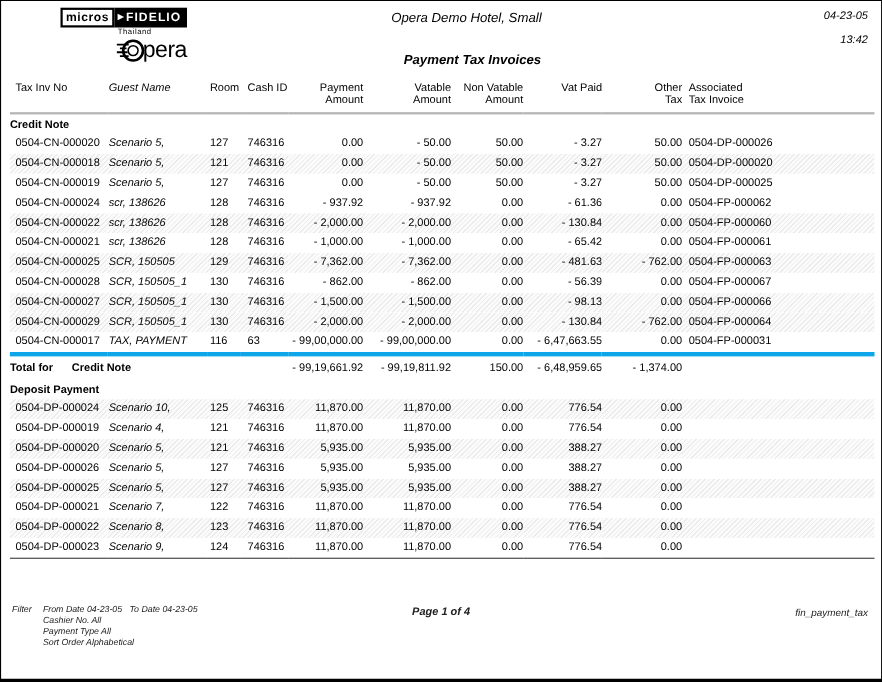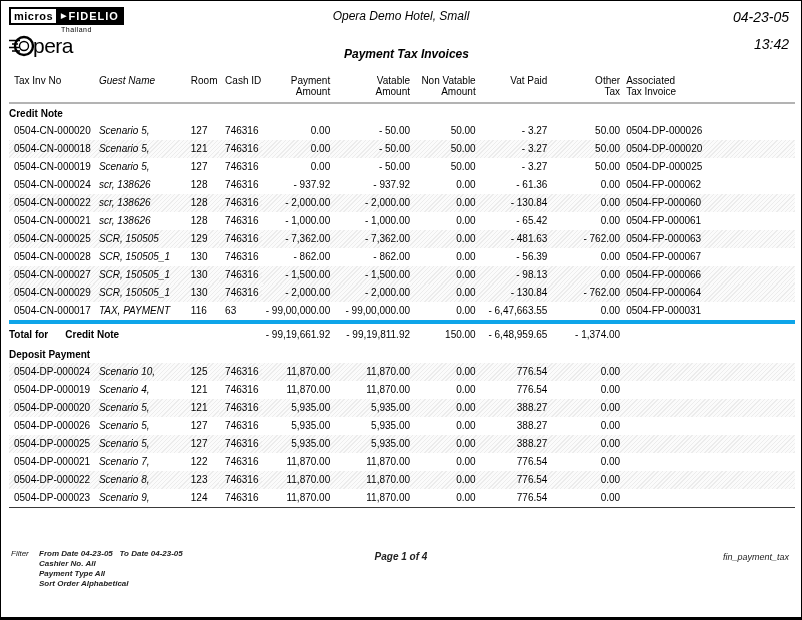--- a/index.html
+++ b/index.html
@@ -3,32 +3,32 @@
 <meta charset="utf-8">
 <style>
   html,body { margin:0; padding:0; background:#fff; }
   .page {
     position:relative; width:802px; height:620px; box-sizing:border-box;
     border:1px solid #000; border-bottom:3px solid #000;
     font-family:"Liberation Sans", sans-serif; color:#000; background:#fff;
     overflow:hidden;
   }
   
-  .hdr { position:relative; height:70px; }
+  .hdr { position:relative; height:70px;margin-left:46px; }
   .logo { position:absolute; left:8px; top:6px; }
   .logo-row1 { display:flex; align-items:stretch; font-size:11px; font-weight:bold; line-height:14px; }
   .micros { border:2px solid #000; background:#fff; padding:0 3px; letter-spacing:0.5px; }
   .fidelio { background:#000; color:#fff; padding:0 5px 0 3px; display:flex; align-items:center; letter-spacing:1px; }
   .fidelio .arrow { font-size:7px; margin-right:1px; }
   .logo-country { font-size:7px; margin:1px 0 0 52px; letter-spacing:0.5px; }
-  .logo-opera { display:flex; align-items:center; margin-top:0; }
+  .logo-opera { display:flex; align-items:center; margin-top:0;justify-content:flex-end; }
   .logo-opera svg { display:block; }
   .opera-word { font-size:21px; letter-spacing:-0.5px; margin-left:-2px; }
   .hotel-name { position:absolute; left:0; right:0; top:8px; text-align:center; font-style:italic; font-size:12px; }
-  .datetime { position:absolute; right:12px; top:8px; text-align:right; font-style:italic; font-size:14px; }
+  .datetime { position:absolute; right:12px; top:8px; text-align:right; font-style:italic; font-size:10px; }
   .datetime .time { margin-top:11px; }
   .report-title { position:absolute; left:0; right:0; top:46px; text-align:center; font-weight:bold; font-style:italic; font-size:12px;padding-left:11px; }
   
   table { margin:2px 8px 0 8px; width:786px; border-collapse:collapse; table-layout:fixed; font-size:10px; }
   col.c0{width:88px} col.c1{width:90px} col.c2{width:30px} col.c3{width:42px}
   col.c4{width:68px} col.c5{width:79px} col.c6{width:65px} col.c7{width:71px}
   col.c8{width:72px} col.c9{width:173px}
   thead th { font-weight:normal; vertical-align:top; text-align:left; padding:2px 0 5px 0; line-height:11px; border-bottom:2px solid #b3b3b3; }
   th.c4,th.c5,th.c6,th.c7,th.c8, td.c4,td.c5,td.c6,td.c7,td.c8 { text-align:right; }
   td { padding:3px 0; line-height:12px; overflow:hidden; white-space:nowrap; }
@@ -39,21 +39,21 @@
   td.c9,th.c9 { padding-left:6px; }
   tr.section-row td { font-weight:bold; padding:4px 0 2px 0; }
   tr.data-row.shaded { background-image:repeating-linear-gradient(135deg, rgba(0,0,0,0.075) 0px, rgba(0,0,0,0.075) 1px, rgba(0,0,0,0.015) 1px, rgba(0,0,0,0.015) 3px); }
   tr.total-row td { border-top:4px solid #0ea5e9; padding:5px 0 4px 0; }
   tr.total-row .tl { font-weight:bold; }
   tr.total-row .tl2 { font-weight:bold; margin-left:17px; }
   tbody tr.data-row:last-child td { border-bottom:1px solid #3a3a3a; }
   
   .footer { position:absolute; left:10px; right:10px; top:546px; font-size:8px; font-style:italic; color:#222; }
   .filter-label { position:absolute; left:0; top:2px; }
-  .filter-lines { position:absolute; left:28px; top:2px; line-height:10px;font-weight:bold; }
+  .filter-lines { position:absolute; left:28px; top:2px; line-height:10px; }
   .filter-line { white-space:pre; }
   .page-info { position:absolute; left:0; right:0; top:4px; text-align:center; font-weight:bold; font-size:10px; }
   .report-id { position:absolute; right:2px; top:5px; font-size:9px; }
 </style>
 </head>
 <body>
 
 <div class="page">
 
   <div class="hdr">

